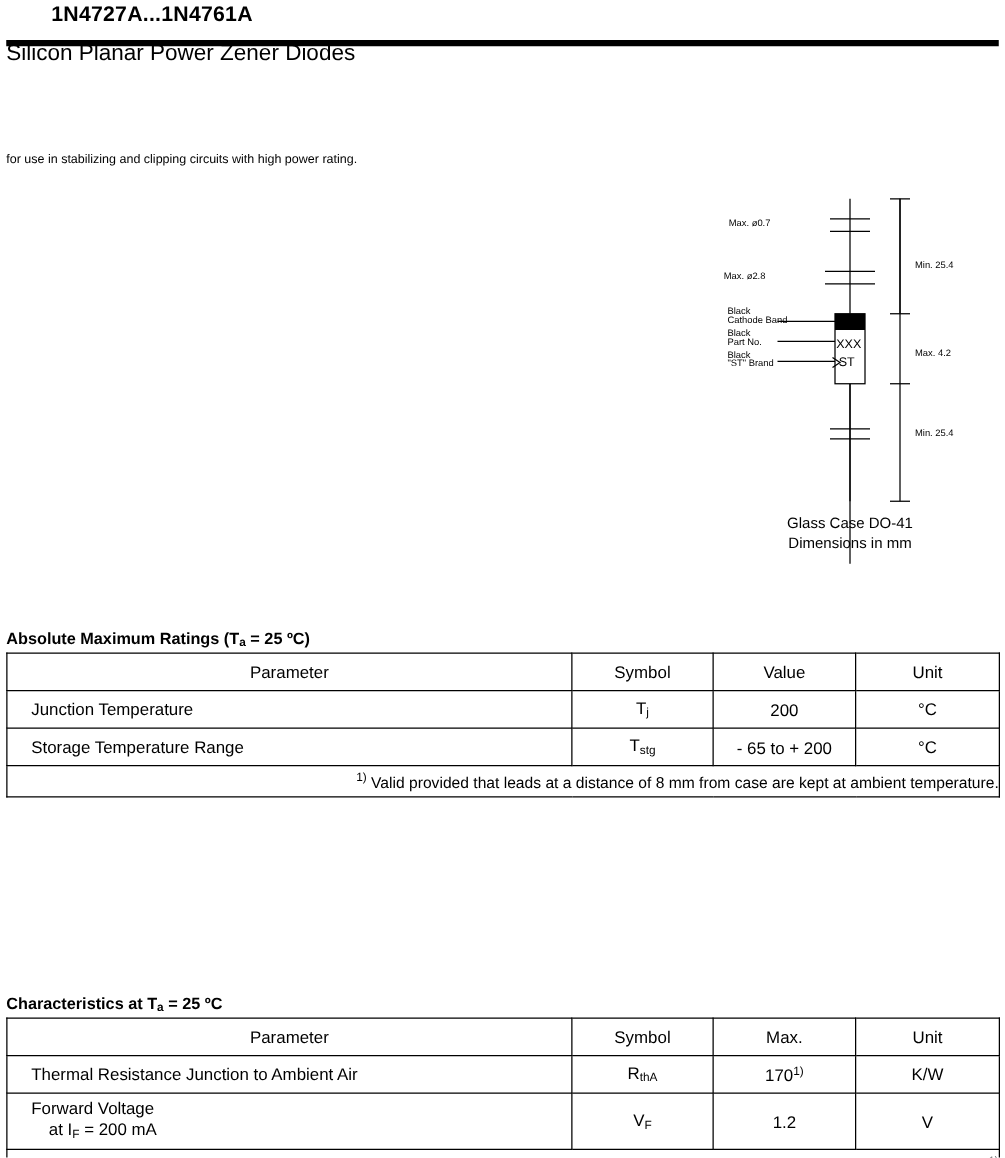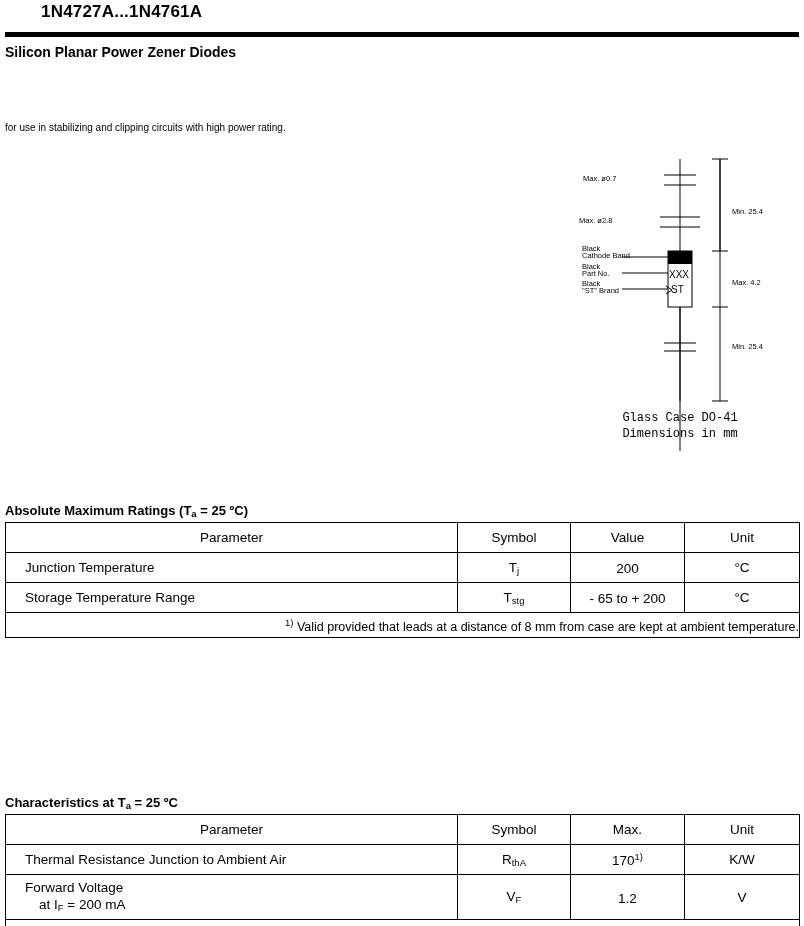--- a/index.html
+++ b/index.html
@@ -36,23 +36,23 @@
     position: absolute;
     left: 5px;
     top: 32px;
     width: 794px;
     height: 5px;
     background: #000;
   }
   .subtitle {
     position: absolute;
     left: 5px;
-    top: 44px;
-    font-size: 14px;
-    font-weight: bold;
+    top: 32px;
+    font-size: 18px;
+    font-weight: normal;
   }
   .intro {
     position: absolute;
     left: 5px;
     top: 117px;
     width: 420px;
     font-size: 10px;
     line-height: 21px;
   }
 
@@ -67,21 +67,20 @@
   .drawing svg { display: block; }
 
   .case-caption {
     position: absolute;
     left: 560px;
     top: 410px;
     width: 240px;
     text-align: center;
     font-size: 12px;
     line-height: 16px;
-    font-family: Liberation Mono, monospace;
   }
 
   
   .section-heading {
     position: absolute;
     font-size: 13px;
     font-weight: bold;
   }
   #amr-heading { left: 5px; top: 503px; }
   #char-heading { left: 5px; top: 795px; }

